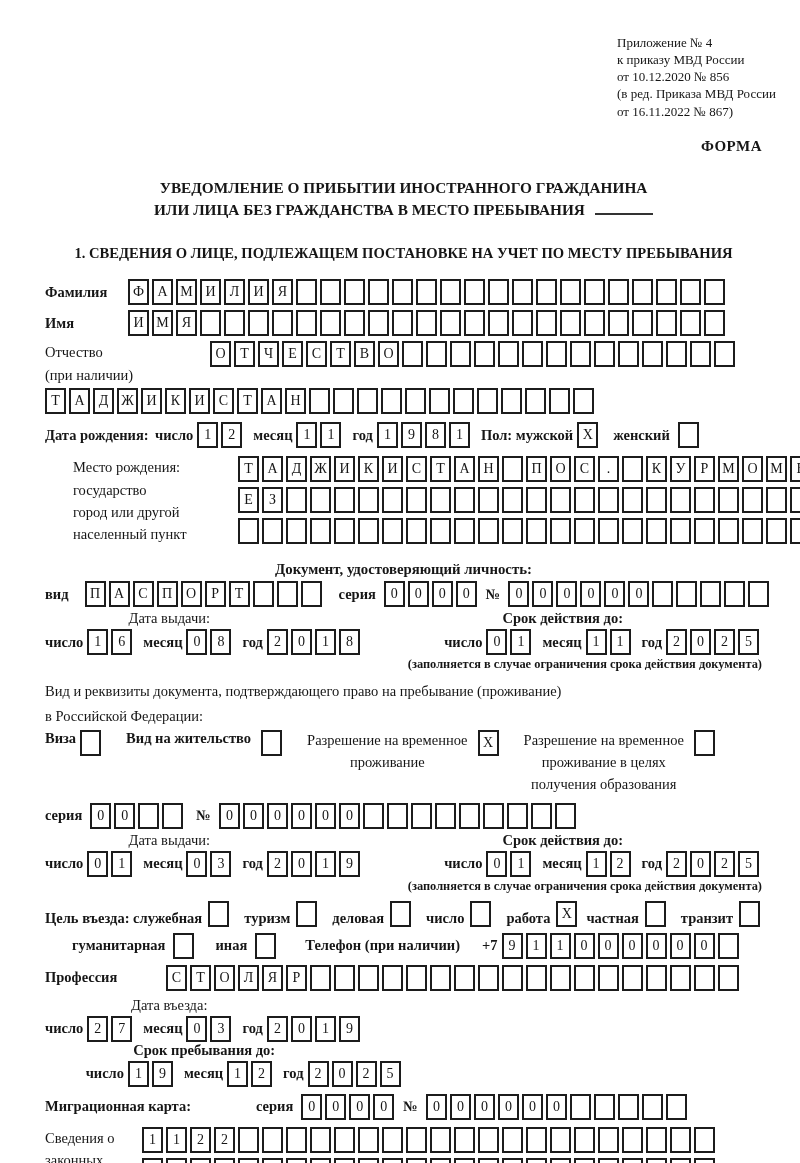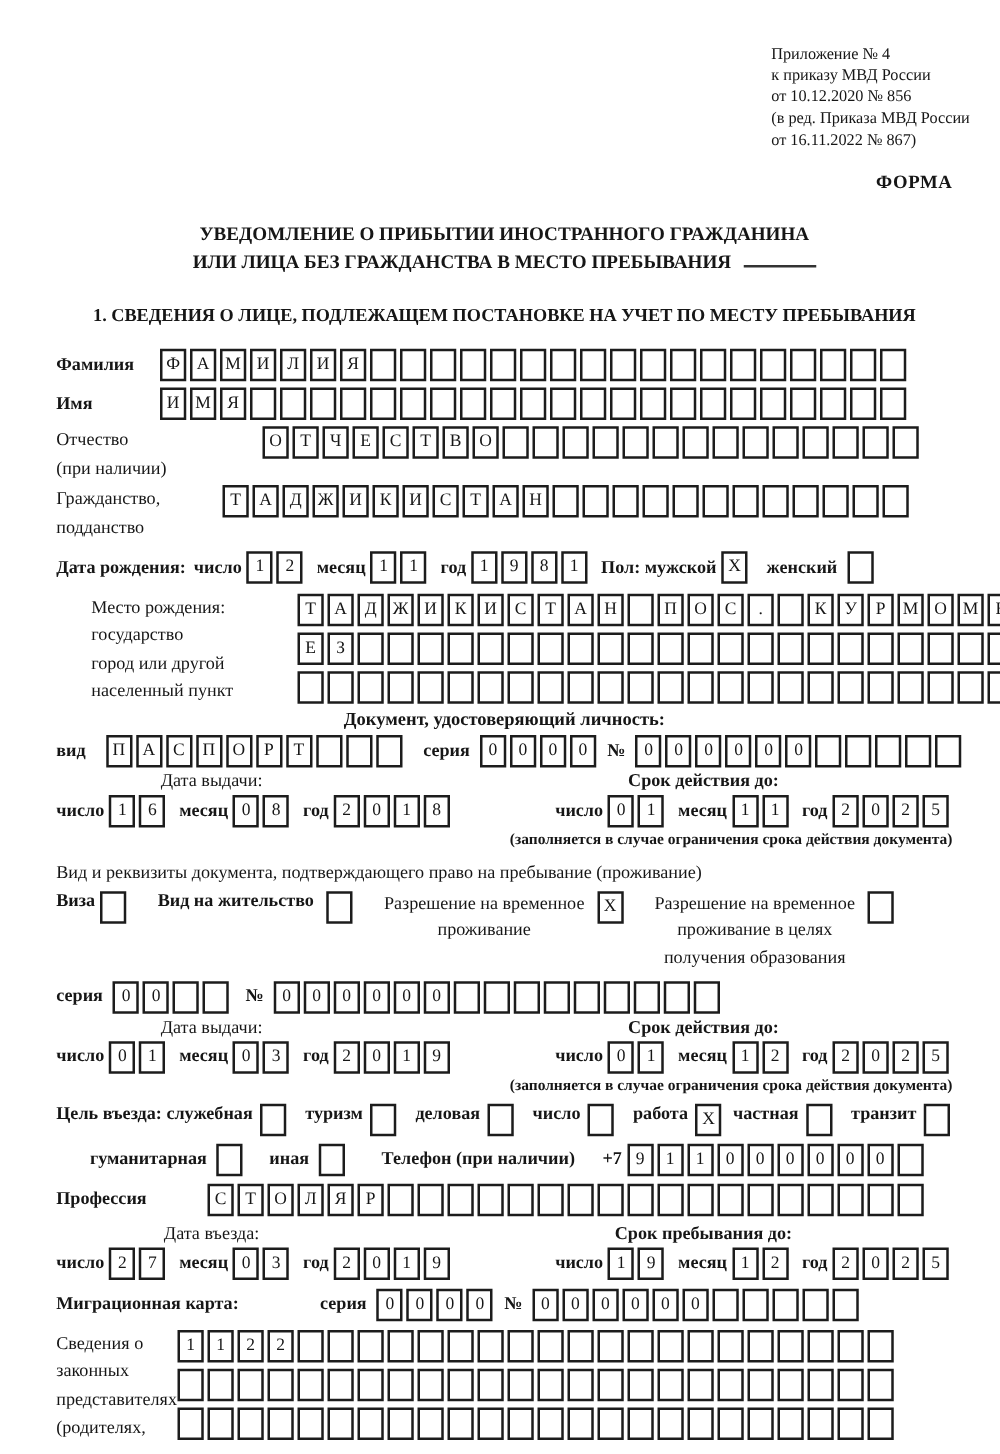--- a/index.html
+++ b/index.html
@@ -40,21 +40,21 @@
   .dhalf{width:50%;box-sizing:border-box;}
   .dhead{text-align:center;margin-bottom:2px;}
   .dhead.left{margin-right:110px;}
   .dhead.right{margin-right:40px;font-weight:bold;}
   .dgrp{display:flex;align-items:center;}
   .note{ text-align:right;font-size:12.4px;margin-top:2px;font-weight:bold;}
   
   .visa-row{display:flex;align-items:flex-start;margin-top:2px;}
   .vlabel{text-align:center;line-height:1.5;}
   
-  .purp{display:flex;align-items:flex-start;margin-top:7px;flex-wrap:nowrap;}
+  .purp{display:flex;align-items:flex-end;margin-top:7px;flex-wrap:nowrap;}
   .purp .lbl{margin-right:6px;} .purp .cells{margin-right:12px;}
 </style>
 </head>
 <body>
 
 <div class="page">
 
   <div class="appendix">
     <div>Приложение № 4</div>
     <div>к приказу МВД России</div>
@@ -161,24 +161,20 @@
         <span class="cell"></span>
         <span class="cell"></span>
         <span class="cell"></span>
         <span class="cell"></span>
         <span class="cell"></span>
         <span class="cell"></span>
       </span>
   </div>
 
   <div class="frow top" style="margin-top:2px;">
-    <span class="w-lbl-cit lblcol">
-      <span>Гражданство,</span><br>
-      <span>подданство</span>
-    </span>
     <span class="cells">
         <span class="cell">Т</span>
         <span class="cell">А</span>
         <span class="cell">Д</span>
         <span class="cell">Ж</span>
         <span class="cell">И</span>
         <span class="cell">К</span>
         <span class="cell">И</span>
         <span class="cell">С</span>
         <span class="cell">Т</span>
@@ -310,21 +306,21 @@
           <span class="cell"></span>
           <span class="cell"></span>
           <span class="cell"></span>
           <span class="cell"></span>
           <span class="cell"></span>
           <span class="cell"></span>
         </span>
     </span>
   </div>
 
-  <div class="center-b" style="margin-top:0;">Документ, удостоверяющий личность:</div>
+  <div class="center-b" style="margin-top:12px;">Документ, удостоверяющий личность:</div>
 
   <div class="frow" style="margin-top:3px;">
     <span class="lbl" style="width:44px;margin-right:16px;">вид</span>
     <span class="cells">
         <span class="cell">П</span>
         <span class="cell">А</span>
         <span class="cell">С</span>
         <span class="cell">П</span>
         <span class="cell">О</span>
         <span class="cell">Р</span>
@@ -399,20 +395,21 @@
             <span class="cell">2</span>
             <span class="cell">5</span>
           </span>
       </div>
       <div class="note">(заполняется в случае ограничения срока действия документа)</div>
     </div>
   </div>
 
   <div style="margin-top:7px;line-height:1.7;">
     <div>Вид и реквизиты документа, подтверждающего право на пребывание (проживание)</div>
+    <div>в Российской Федерации:</div>
   </div>
 
   <div class="visa-row">
     <span class="lbl" style="margin-right:4px;">Виза</span>
     <span class="cells">
         <span class="cell"></span>
       </span>
     <span class="lbl" style="margin:0 10px 0 22px;">Вид на жительство</span>
     <span class="cells">
         <span class="cell"></span>
@@ -589,21 +586,21 @@
         <span class="cell"></span>
         <span class="cell"></span>
         <span class="cell"></span>
         <span class="cell"></span>
         <span class="cell"></span>
         <span class="cell"></span>
         <span class="cell"></span>
       </span>
   </div>
 
-  <div class="dates" style="margin-top:6px;">
+  <div class="dates" style="margin-top:6px;flex-direction:column;">
     <div class="dhalf">
       <div class="dhead left">Дата въезда:</div>
       <div class="dgrp">
         <span class="lbl mr4">число</span>
         <span class="cells mr8">
             <span class="cell">2</span>
             <span class="cell">7</span>
           </span>
         <span class="lbl mr4">месяц</span>
         <span class="cells mr8">

